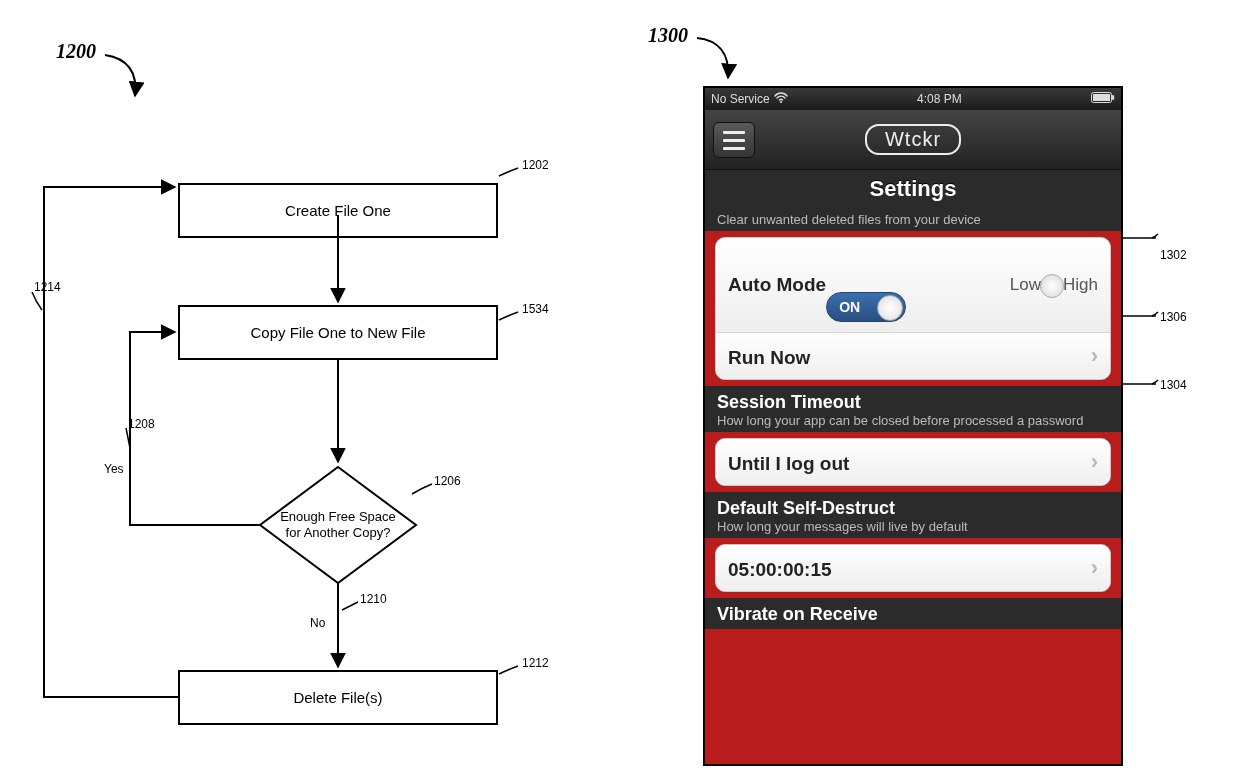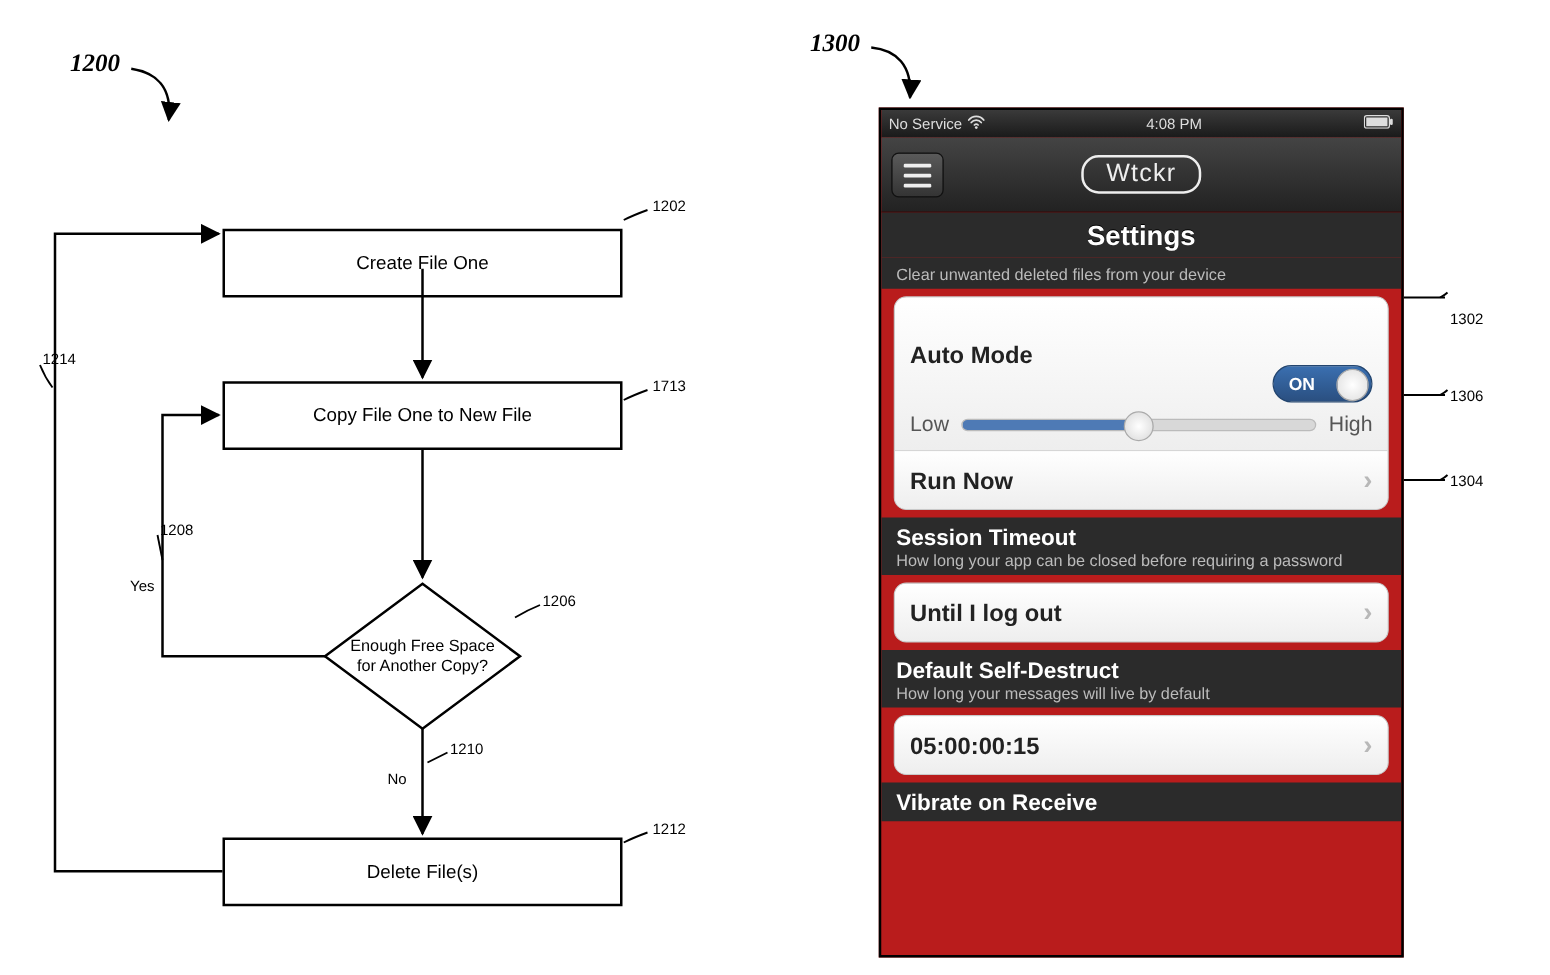--- a/index.html
+++ b/index.html
@@ -178,21 +178,21 @@
     display: flex;
     align-items: flex-end;
     justify-content: space-between;
     font-size: 19px;
     font-weight: bold;
     color: #222;
     background: linear-gradient(#ffffff,#eeeeee);
     position: relative;
   }
   .cell:last-child { border-bottom: none; }
-  .cell.stack { flex-direction: column; align-items: stretch; gap: 8px; }
+  .cell.stack { flex-direction: row; align-items: stretch; gap: 20px; }
   .cell-row-top {
     display: flex;
     align-items: center;
     justify-content: space-between;
   }
   .toggle {
     width: 80px;
     height: 30px;
     border-radius: 15px;
     background: linear-gradient(#3a6fb0,#2a4f80);
@@ -271,21 +271,21 @@
         <polygon points="80,2 158,60 80,118 2,60" fill="#fff" stroke="#000" stroke-width="2"></polygon>
       </svg>
     <div class="diamond-text">Enough Free Space for Another Copy?</div>
   </div>
 </div>
 <div class="flow-box" style="left:178px; top:670px; width:320px; height:55px;">
   <span>Delete File(s)</span>
 </div>
 
 <div class="ref-label" style="left:522px; top:158px;">1202</div>
-<div class="ref-label" style="left:522px; top:302px;">1713</div>
+<div class="ref-label" style="left:522px; top:302px;">1534</div>
 <div class="ref-label" style="left:434px; top:474px;">1206</div>
 <div class="ref-label" style="left:522px; top:656px;">1212</div>
 <div class="ref-label" style="left:128px; top:417px;">1208</div>
 <div class="ref-label" style="left:360px; top:592px;">1210</div>
 <div class="ref-label" style="left:34px; top:280px;">1214</div>
 <div class="ref-label" style="left:104px; top:462px;">Yes</div>
 <div class="ref-label" style="left:310px; top:616px;">No</div>
 
 <div class="ref-label" style="left:1160px; top:248px;">1302</div>
 <div class="ref-label" style="left:1160px; top:310px;">1306</div>
@@ -384,21 +384,21 @@
     <div class="cell">
       <span>Run Now</span>
       <span class="chevron">›</span>
     </div>
   </div>
 
   <div class="section-header">
     <div class="section-title">
         <span>Session Timeout</span>
       </div>
-    <div class="section-desc">How long your app can be closed before requiring a password</div>
+    <div class="section-desc">How long your app can be closed before processed a password</div>
   </div>
   <div class="list-group">
     <div class="cell">
       <span>Until I log out</span>
       <span class="chevron">›</span>
     </div>
   </div>
 
   <div class="section-header">
     <div class="section-title">

